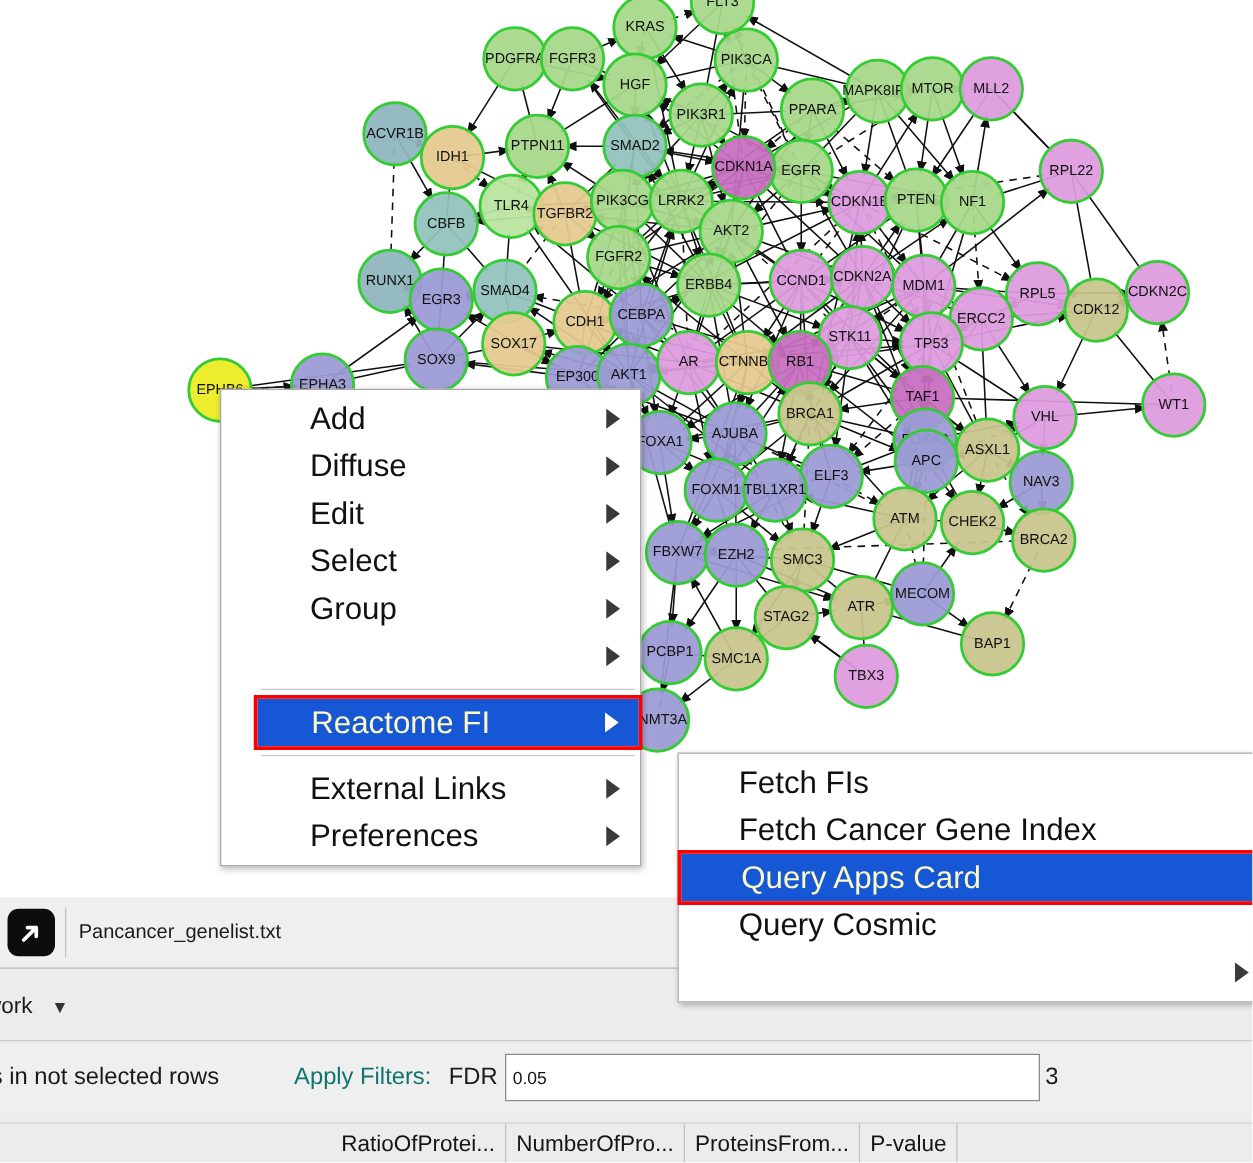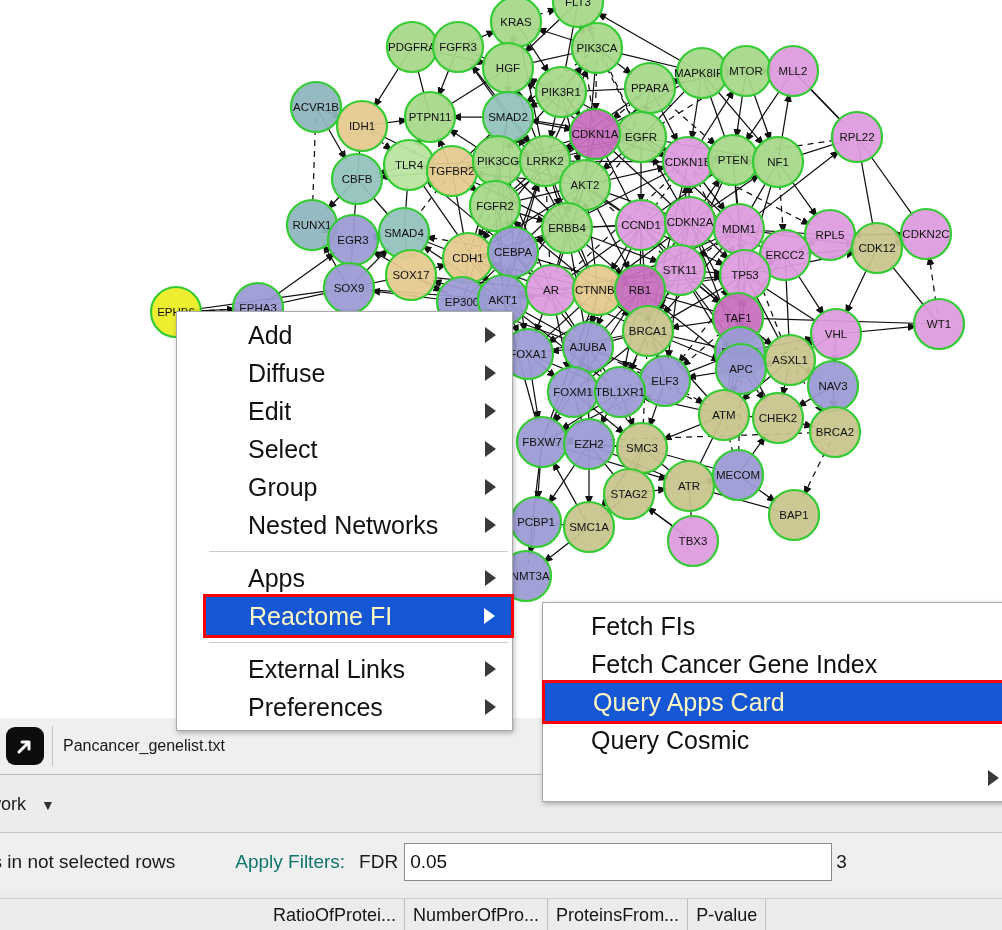--- a/index.html
+++ b/index.html
@@ -147,21 +147,21 @@
   }
   #fdr-label {
     font-size: 19px;
     color: #1a1a1a;
     margin-left: 14px;
   }
   #fdr-input {
     margin-left: 6px;
     width: 428px;
     height: 38px;
-    font-size: 19px;
+    font-size: 14px;
     font-family: "Liberation Sans", sans-serif;
     padding: 2px 5px;
     border: 1px solid #8b8b8b;
     background: #ffffff;
     color: #111;
     outline: none;
   }
   #trailing-digit {
     font-size: 19px;
     color: #1a1a1a;
@@ -1085,28 +1085,23 @@
       </div>
       <div class="menu-item">
         <span>Select</span>
         <span class="arrow"></span>
       </div>
       <div class="menu-item">
         <span>Group</span>
         <span class="arrow"></span>
       </div>
       <div class="menu-item">
-        <span>Nested Networks</span>
         <span class="arrow"></span>
       </div>
       <div class="menu-sep"></div>
-      <div class="menu-item">
-        <span>Apps</span>
-        <span class="arrow"></span>
-      </div>
       <div class="menu-item selected">
         <span>Reactome FI</span>
         <span class="arrow"></span>
       </div>
       <div class="menu-sep"></div>
       <div class="menu-item">
         <span>External Links</span>
         <span class="arrow"></span>
       </div>
       <div class="menu-item">

